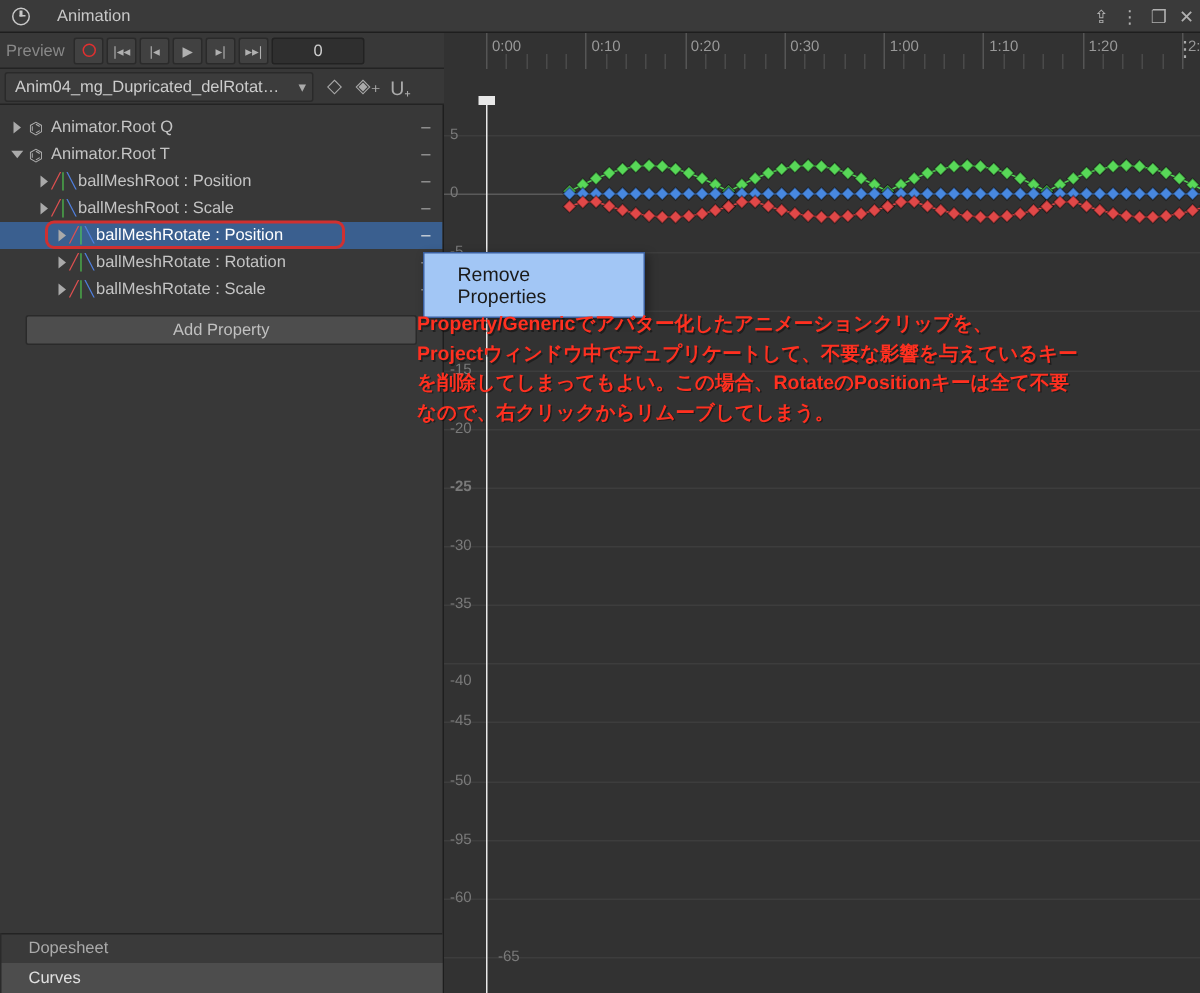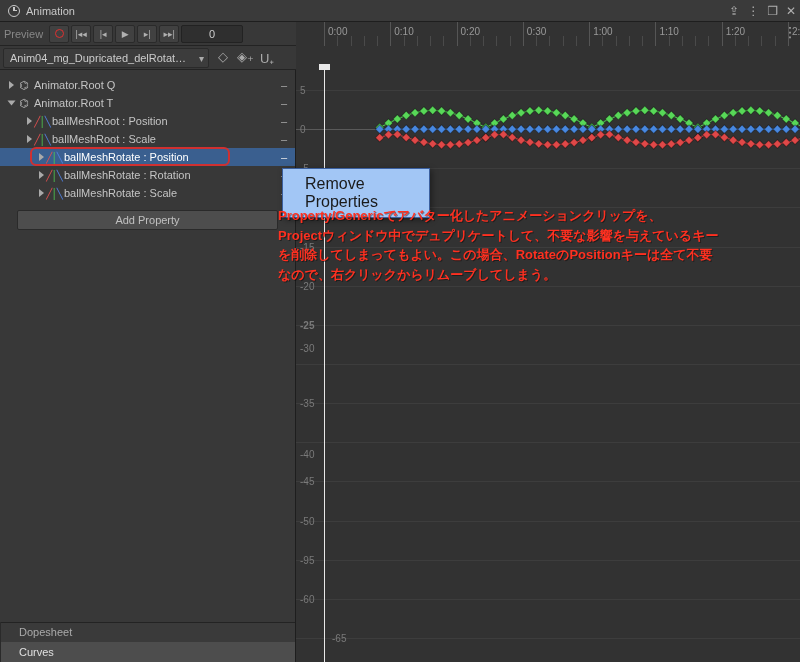--- a/index.html
+++ b/index.html
@@ -5,21 +5,21 @@
   * { box-sizing: border-box; margin: 0; padding: 0; }
   html, body { width: 800px; height: 662px; overflow: hidden; font-family: Arial, sans-serif; }
   body { background: #323232; color: #c8c8c8; font-size: 11px; }
 
   
   .titlebar {
     display: flex; align-items: center; justify-content: space-between;
     height: 22px; background: #3a3a3a; border-bottom: 1px solid #1e1e1e;
     padding: 0 4px 0 8px;
   }
-  .titlebar-left { display: flex; align-items: center; gap: 6px; }
+  .titlebar-left { display: flex; align-items: center; gap: 18px; }
   .clock-icon { width: 12px; height: 12px; border: 1.5px solid #c8c8c8; border-radius: 50%; position: relative; }
   .clock-icon::before { content:""; position:absolute; width:4px; height:1.5px; background:#c8c8c8; top:4px; left:4px; }
   .clock-icon::after { content:""; position:absolute; width:1.5px; height:4px; background:#c8c8c8; top:1px; left:4px; }
   .titlebar-right { display:flex; gap:8px; align-items:center; }
   .titlebar-right .icn { color:#b0b0b0; font-size:12px; cursor:default; }
 
   
   .transport {
     display: flex; align-items: center; height: 24px; background: #383838;
     border-bottom: 1px solid #232323; padding: 0 4px; gap: 2px;
@@ -76,21 +76,21 @@
   .hline { position:absolute; left:0; right:0; border-top:1px solid #3d3d3d;}
   .hlabel { position:absolute; left:4px; font-size:10px; color:#7a7a7a; transform:translateY(-50%);}
   .zero-line { border-top:1px solid #5a5a5a;}
 
   .playhead { position:absolute; top:0; bottom:0; width:1px; background:#e8e8e8;}
   .playhead::before{ content:""; position:absolute; top:-6px; left:-5px; width:11px; height:6px; background:#e8e8e8;}
 
   
   .ctx { position:absolute; background:#a2c6f5; border:1px solid #3a5f9f; color:#1a1a1a;
          box-shadow: 2px 2px 6px rgba(0,0,0,0.4); padding:2px;}
-  .ctx-item{ padding:4px 20px; font-size:16px; background:#a2c6f5;}
+  .ctx-item{ padding:4px 20px; font-size:13px; background:#a2c6f5;}
 
   
   .annot { position:absolute; color:#ff3020; font-size:13px; font-weight:bold; line-height:1.5;
            text-shadow: 1px 1px 0 rgba(0,0,0,0.4);}
 
   
   .ruler-strip { position:absolute; left:296px; right:0; top:22px; height:48px; background:transparent; pointer-events:none;}
   .ruler-strip .major { position:absolute; top:0; height:24px; border-left:1px solid #555;}
   .ruler-strip .major span{ position:absolute; top:4px; left:3px; font-size:10px; color:#999;}
   .ruler-strip .minor { position:absolute; top:14px; height:10px; border-left:1px solid #4a4a4a;}
@@ -297,21 +297,21 @@
           <div class="hlabel" style="top: 98.2857px;">-5</div>
           <div class="hline" style="top: 137.429px;"></div>
           <div class="hlabel" style="top: 137.429px;">-10</div>
           <div class="hline" style="top: 176.571px;"></div>
           <div class="hlabel" style="top: 176.571px;">-15</div>
           <div class="hline" style="top: 215.714px;"></div>
           <div class="hlabel" style="top: 215.714px;">-20</div>
           <div class="hline" style="top: 254.857px;"></div>
           <div class="hlabel" style="top: 254.857px; font-weight: bold;">-25</div>
           <div class="hline" style="top: 294px;"></div>
-          <div class="hlabel" style="top: 278px;">-30</div>
+          <div class="hlabel" style="top: 294px;">-30</div>
           <div class="hline" style="top: 333.143px;"></div>
           <div class="hlabel" style="top: 333.143px;">-35</div>
           <div class="hline" style="top: 372.286px;"></div>
           <div class="hlabel" style="top: 372.286px; margin-top: 12px;">-40</div>
           <div class="hline" style="top: 411.429px;"></div>
           <div class="hlabel" style="top: 411.429px;">-45</div>
           <div class="hline" style="top: 450.571px;"></div>
           <div class="hlabel" style="top: 450.571px;">-50</div>
           <div class="hline" style="top: 489.714px;"></div>
           <div class="hlabel" style="top: 489.714px;">-95</div>

